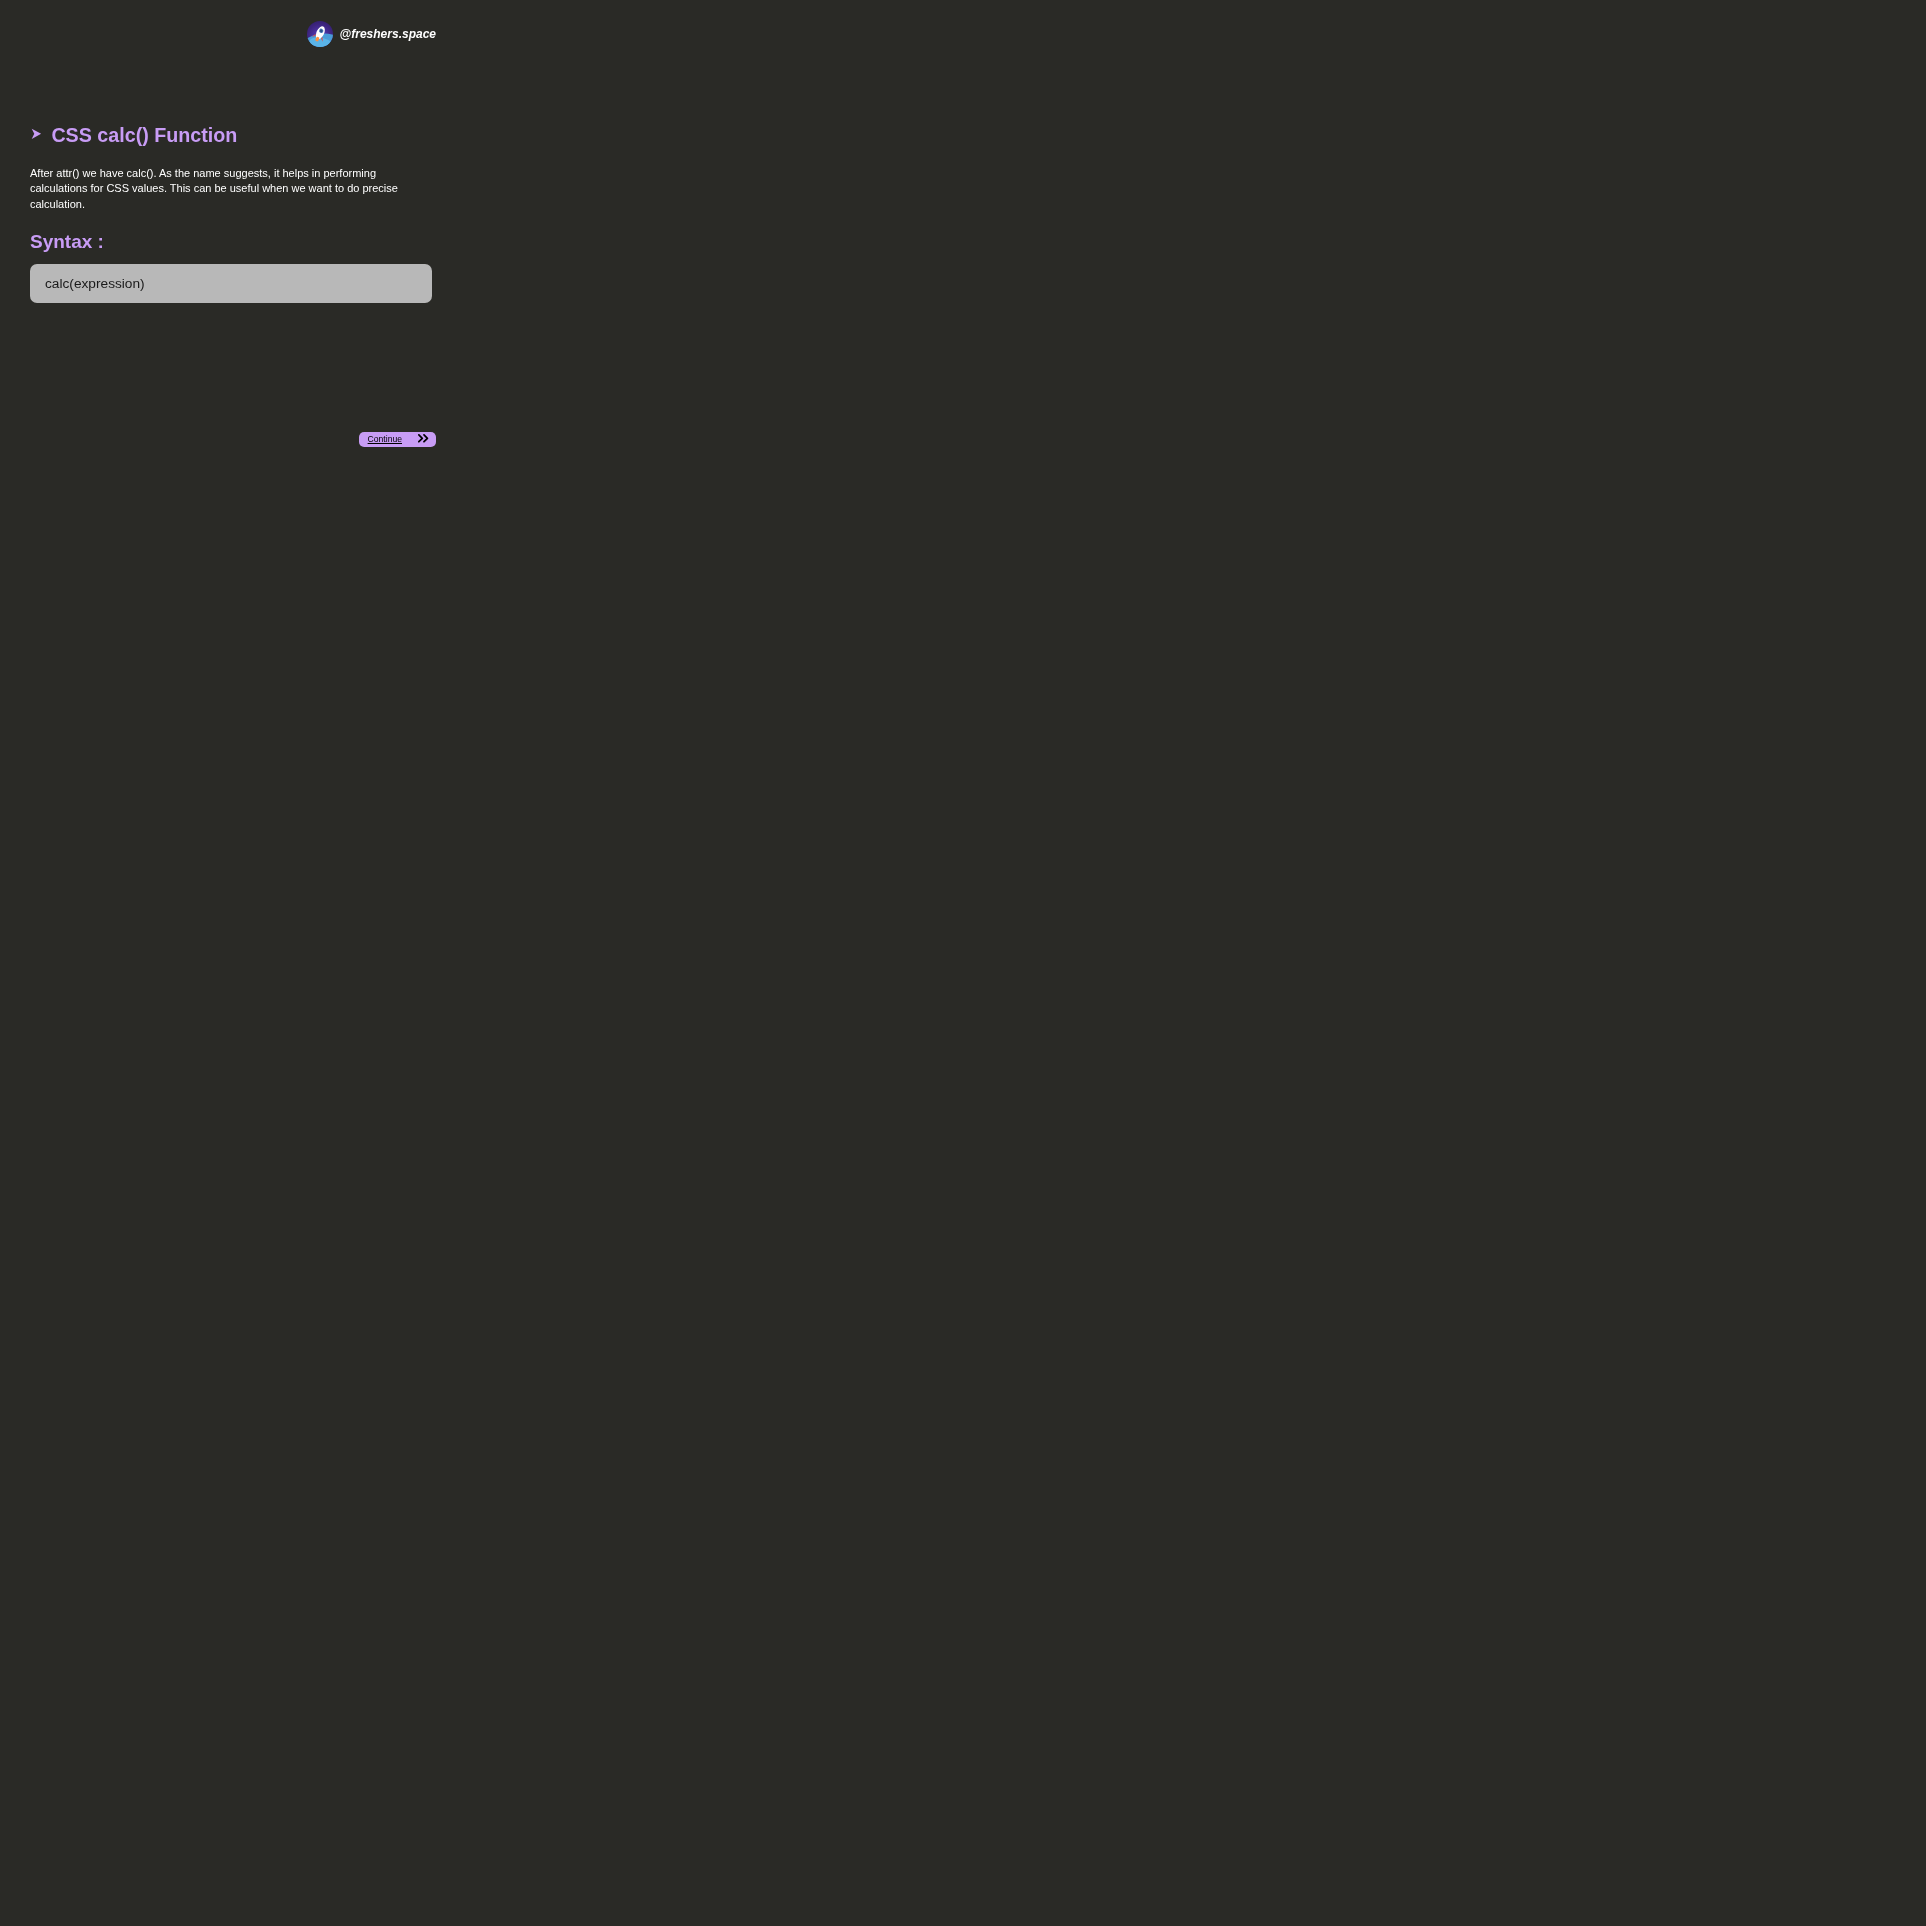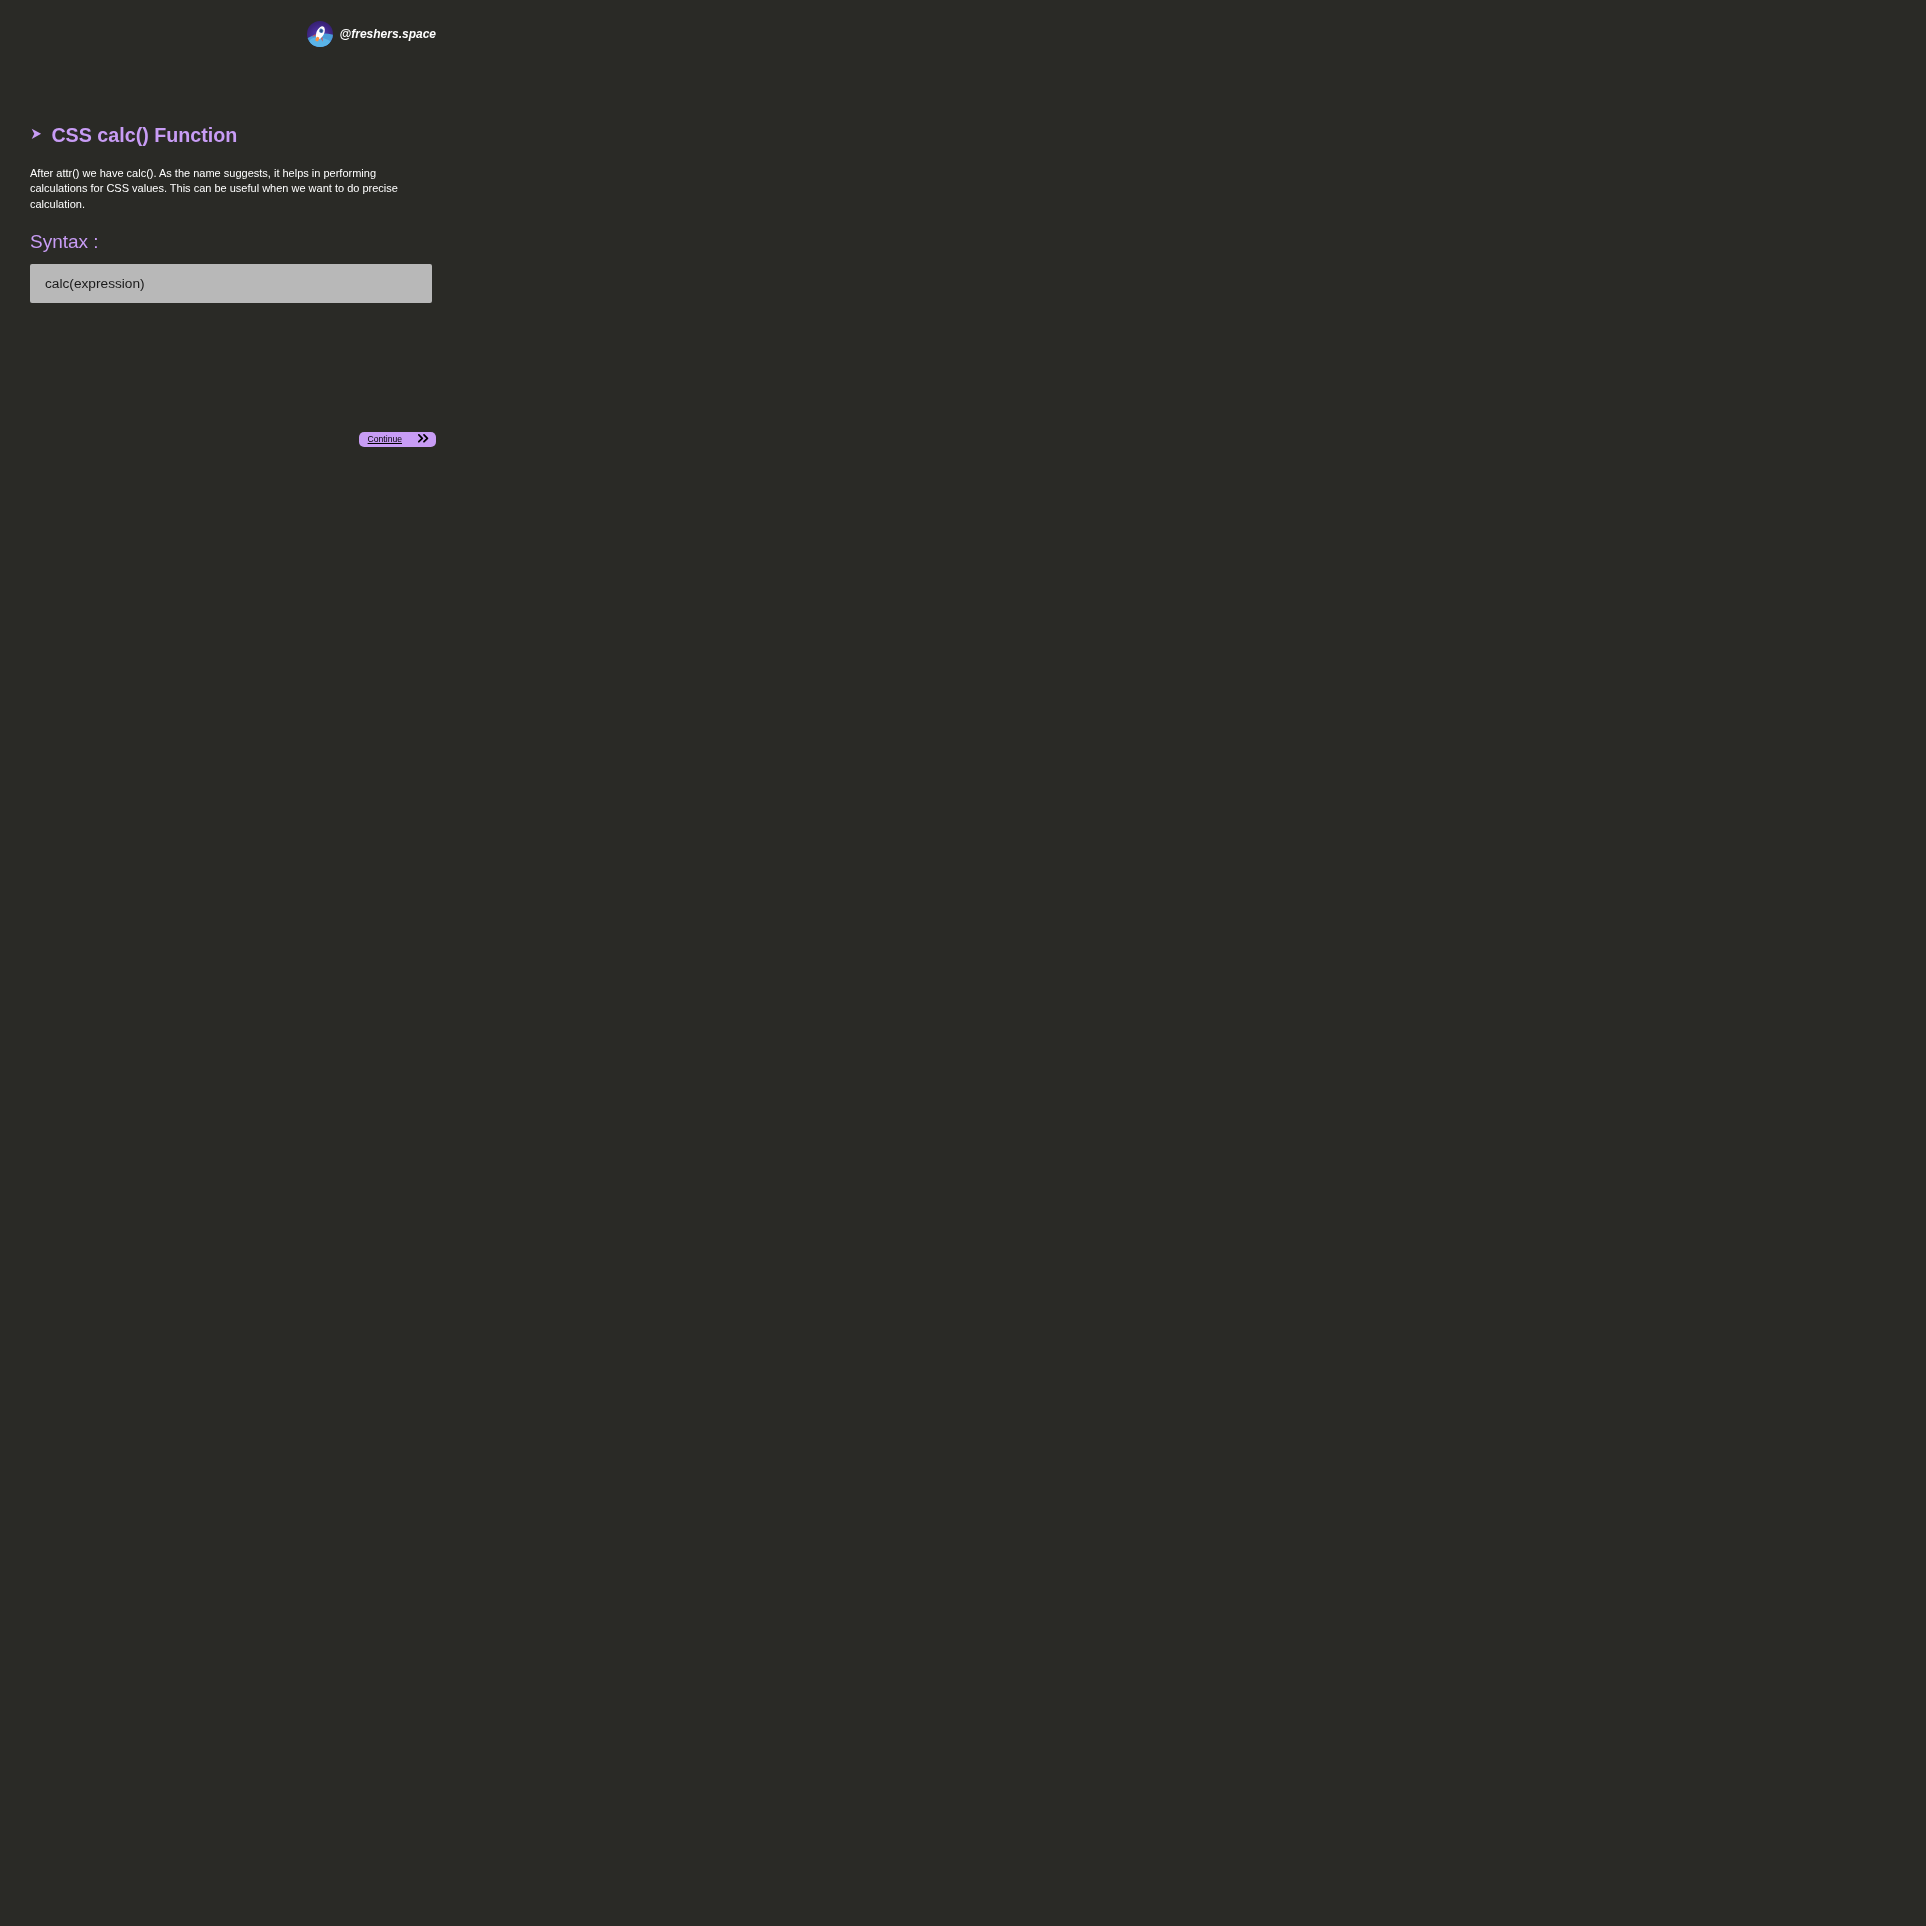--- a/index.html
+++ b/index.html
@@ -104,27 +104,27 @@
       color: #ffffff;
       font-size: 11px;
       line-height: 1.4;
       font-weight: 400;
       margin-bottom: 19px;
     }
     
     .syntax-label {
       color: #c89cf5;
       font-size: 19px;
-      font-weight: 400;
+      font-weight: 700;
       margin-bottom: 10.7px;
     }
     
     .code-box {
       background-color: #b8b8b8;
-      border-radius: 2px;
+      border-radius: 7px;
       padding: 12px 15px;
       color: #1a1a1a;
       font-size: 13.7px;
       font-weight: 400;
       width: 100%;
     }
     
     .continue-btn {
       position: absolute;
       bottom: 15px;

